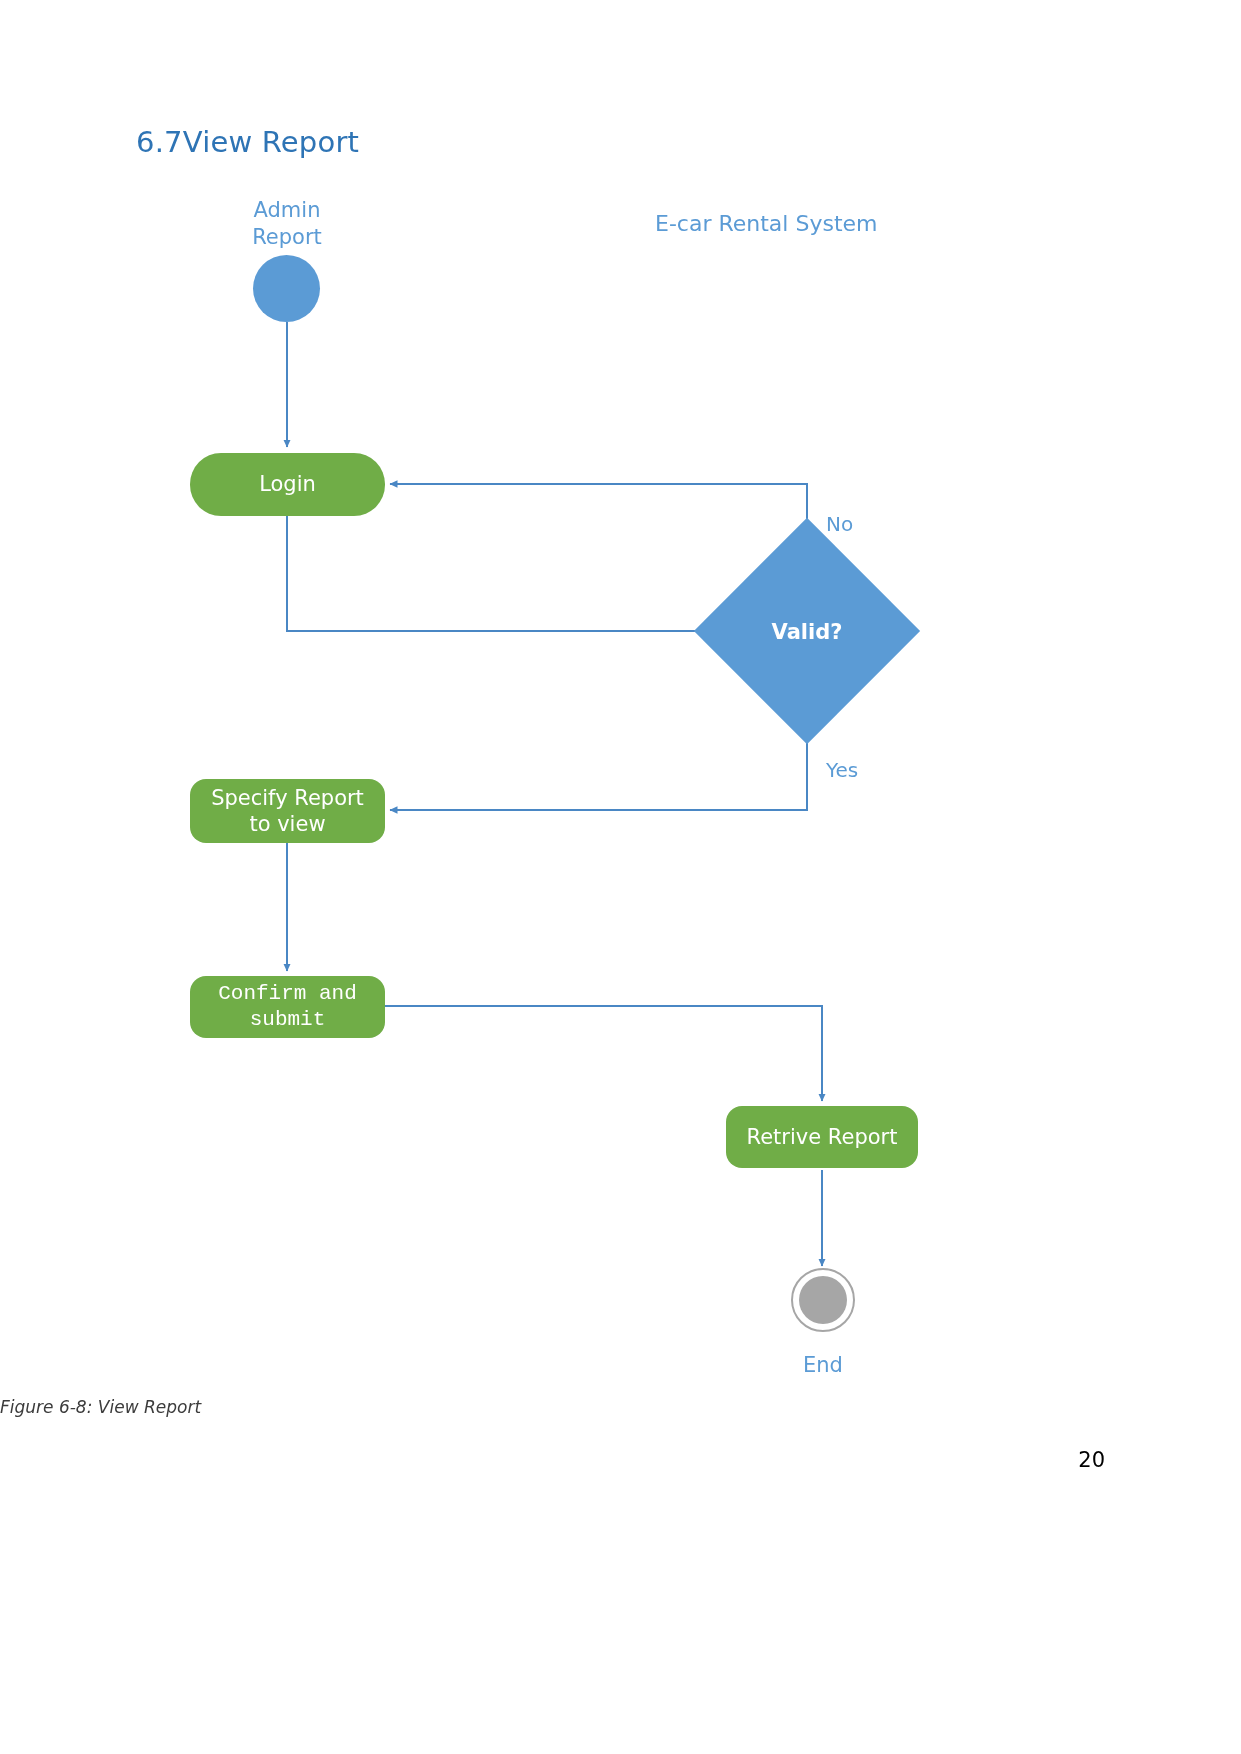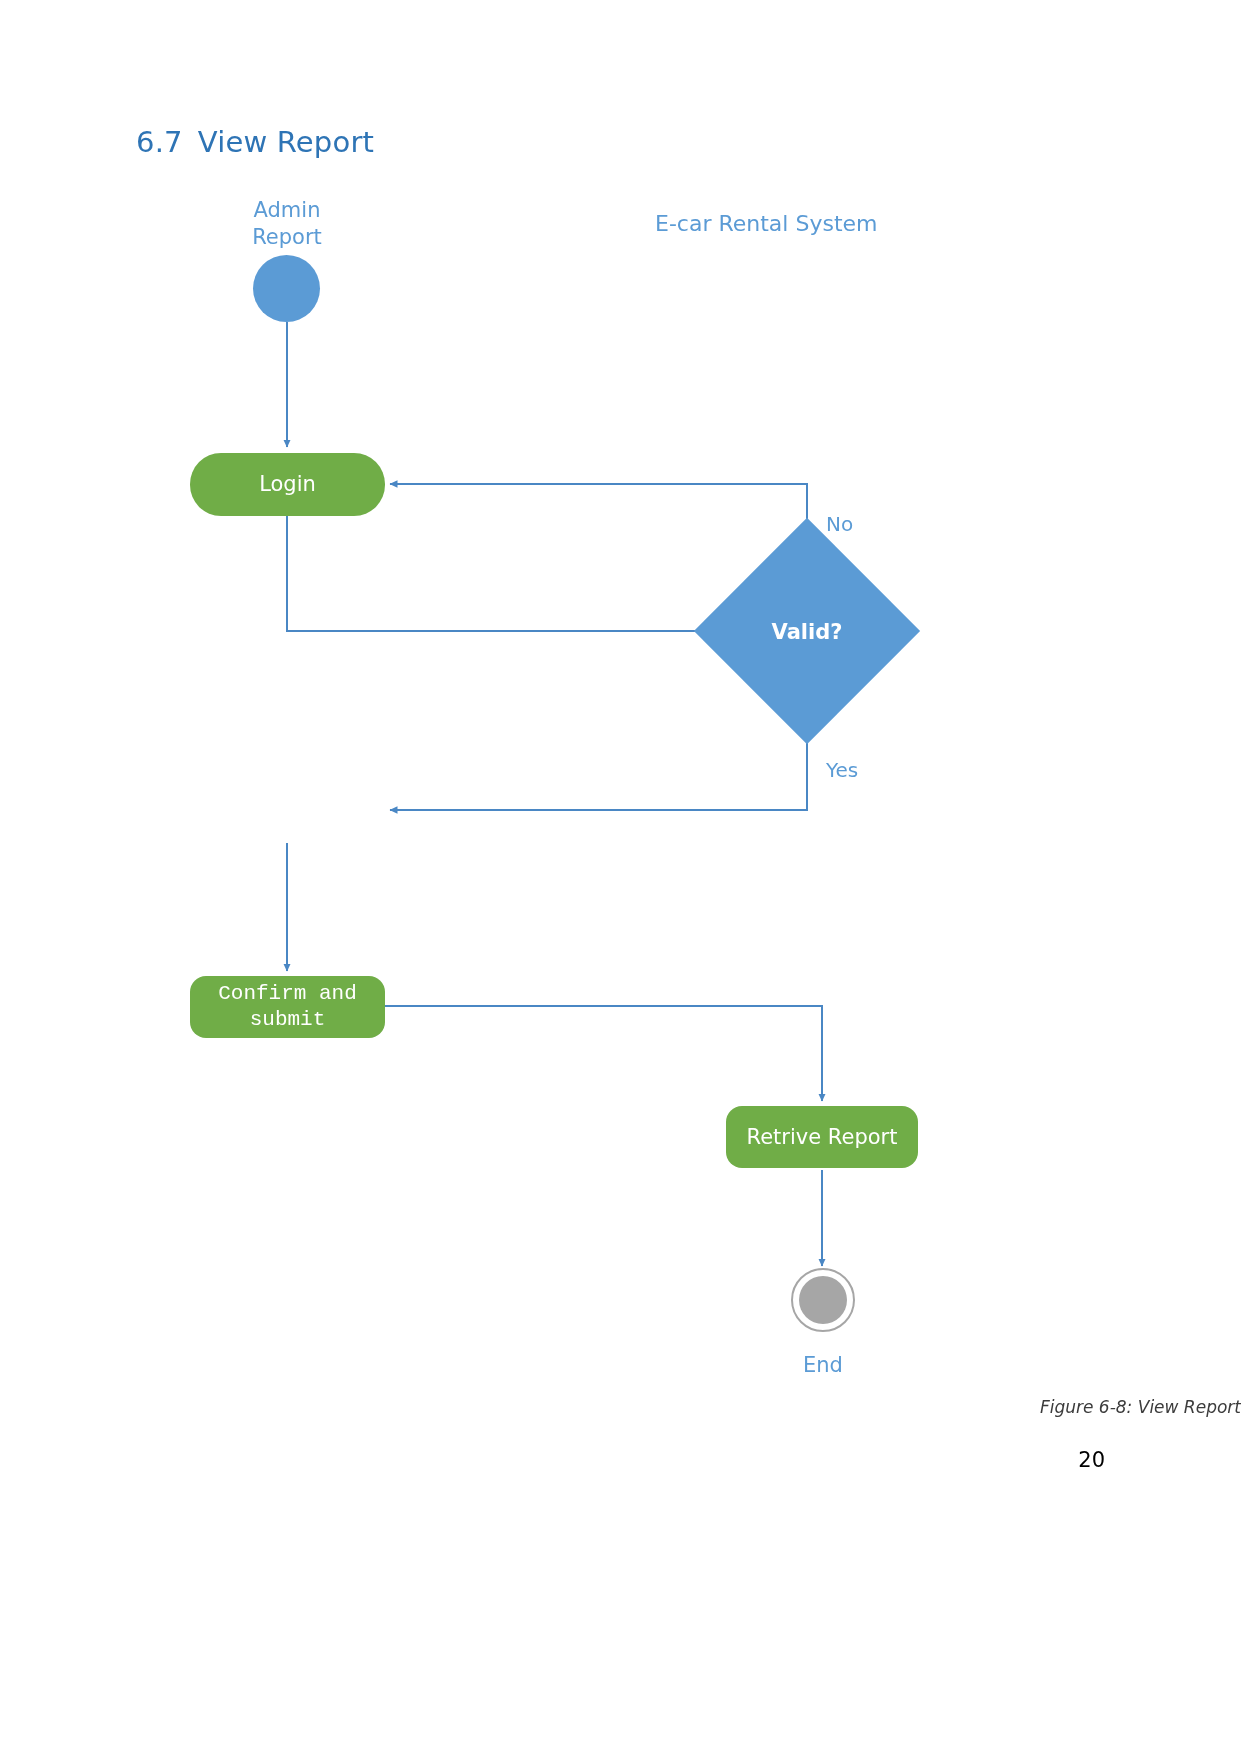--- a/index.html
+++ b/index.html
@@ -25,21 +25,21 @@
   .heading {
     position: absolute;
     left: 136px;
     top: 125px;
     font-size: 29px;
     color: #2e74b5;
     font-weight: 400;
     letter-spacing: 0.2px;
     white-space: nowrap;
   }
-  .heading .num { margin-right: 15px; }
+  .heading .num { margin-right: 0; }
 
   
   .diagram {
     position: absolute;
     left: 0;
     top: 0;
     width: 1241px;
     height: 1754px;
   }
   .diagram svg {
@@ -123,21 +123,21 @@
     font-size: 22px;
     white-space: nowrap;
   }
 
   
   .caption {
     position: absolute;
     left: 0;
     right: 0;
     top: 1397px;
-    text-align: right;
+    text-align: left;
     font-style: italic;
     font-size: 17px;
     color: #3c3c3c;
   }
   .page-number {
     position: absolute;
     right: 136px;
     top: 1448px;
     font-size: 21px;
     color: #000000;
@@ -185,20 +185,23 @@
     <div class="node action" style="left:190px; top:453px; width:195px; height:63px;border-radius:31px;">
       <span>Login</span>
     </div>
 
     <div class="decision" style="left:727px; top:551px;"></div>
     <div class="decision-label" style="left:727px; top:620px; width:160px;font-weight:bold;">Valid?</div>
 
     <div class="branch-label" style="left:826px; top:512px;">No</div>
     <div class="branch-label" style="left:826px; top:758px;">Yes</div>
 
+    <div class="node action" style="left:190px; top:779px; width:195px; height:64px;">
+      <span>Specify Report to view</span>
+    </div>
 
     <div class="node action" style="left:190px; top:976px; width:195px; height:62px;font-family:Liberation Mono, monospace;">
       <span>Confirm and submit</span>
     </div>
 
     <div class="node action" style="left:726px; top:1106px; width:192px; height:62px;">
       <span>Retrive Report</span>
     </div>
 
     <div class="end-outer" style="left:791px; top:1268px; width:64px; height:64px;"></div>

